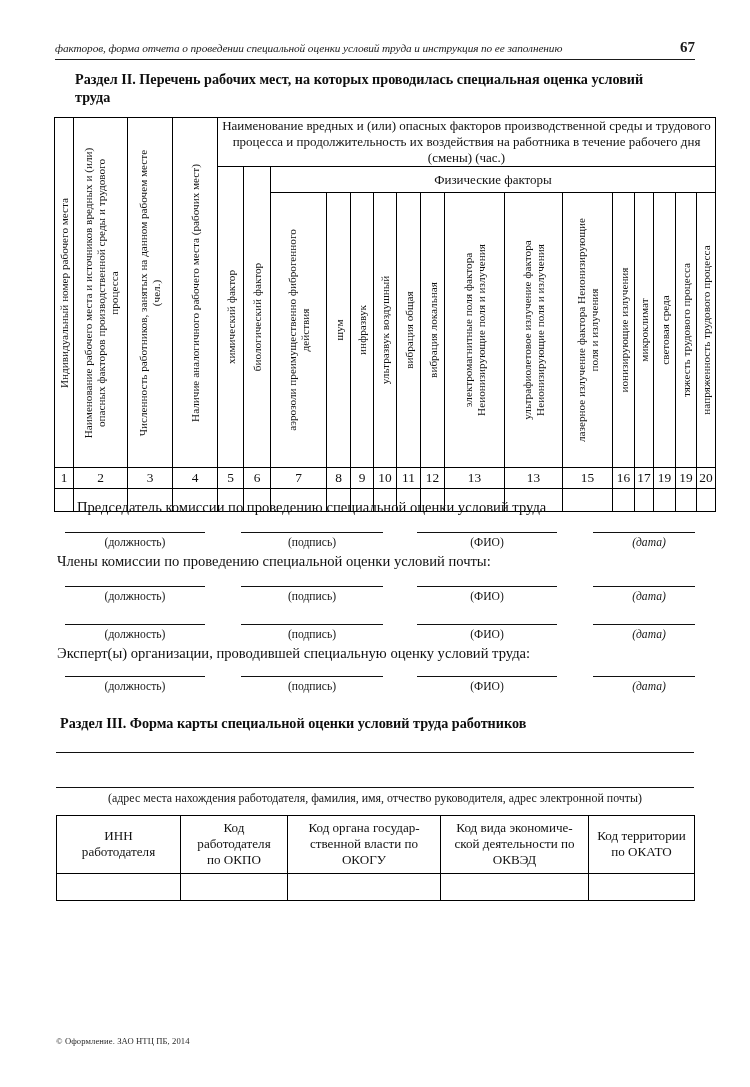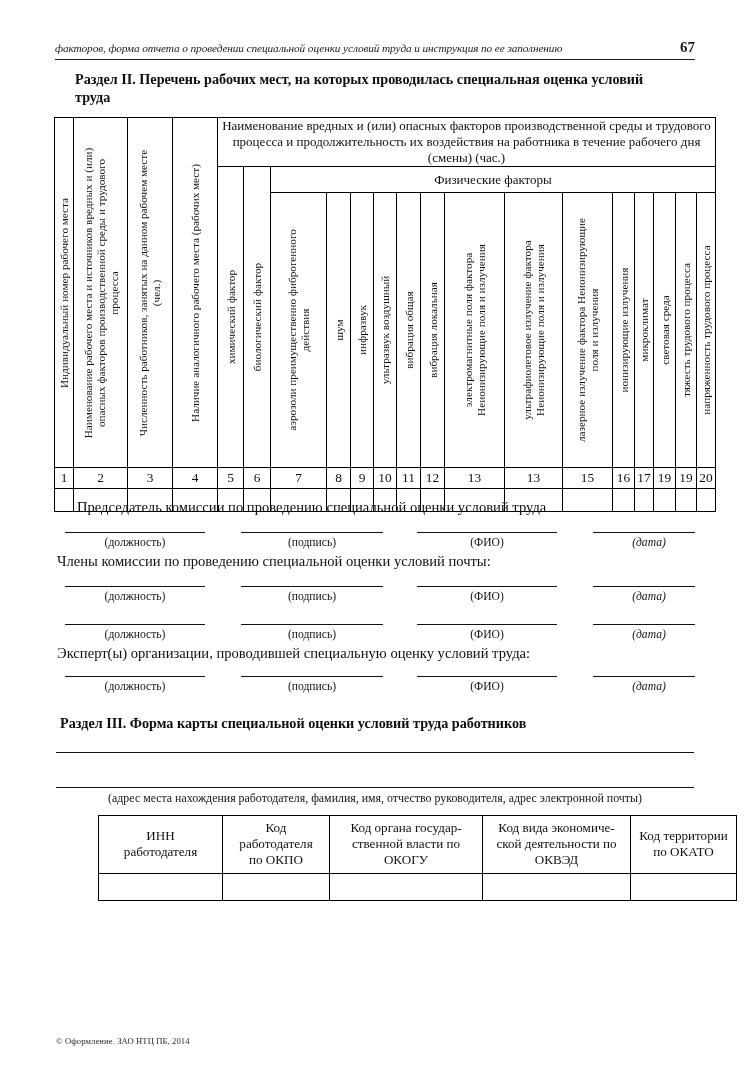--- a/index.html
+++ b/index.html
@@ -187,21 +187,20 @@
     font-size: 11.9px;
     color: #141414;
   }
 
   
   .codes-wrap {
     position: absolute;
     left: 56px;
     top: 815px;
     width: 638px;
-    margin-left: 42px;
   }
   table.codes {
     border-collapse: collapse;
     table-layout: fixed;
     width: 638px;
   }
   table.codes td {
     border: 1.3px solid #000;
     text-align: center;
     vertical-align: middle;

